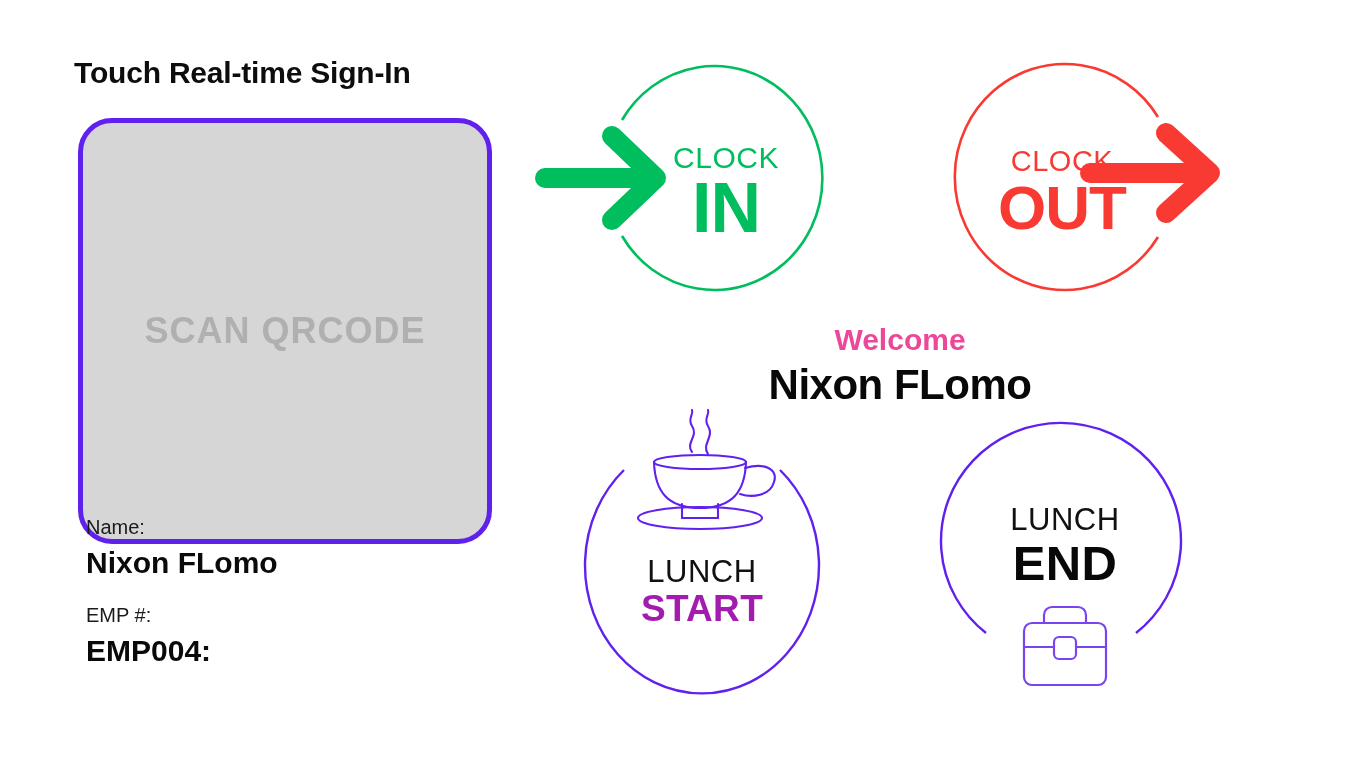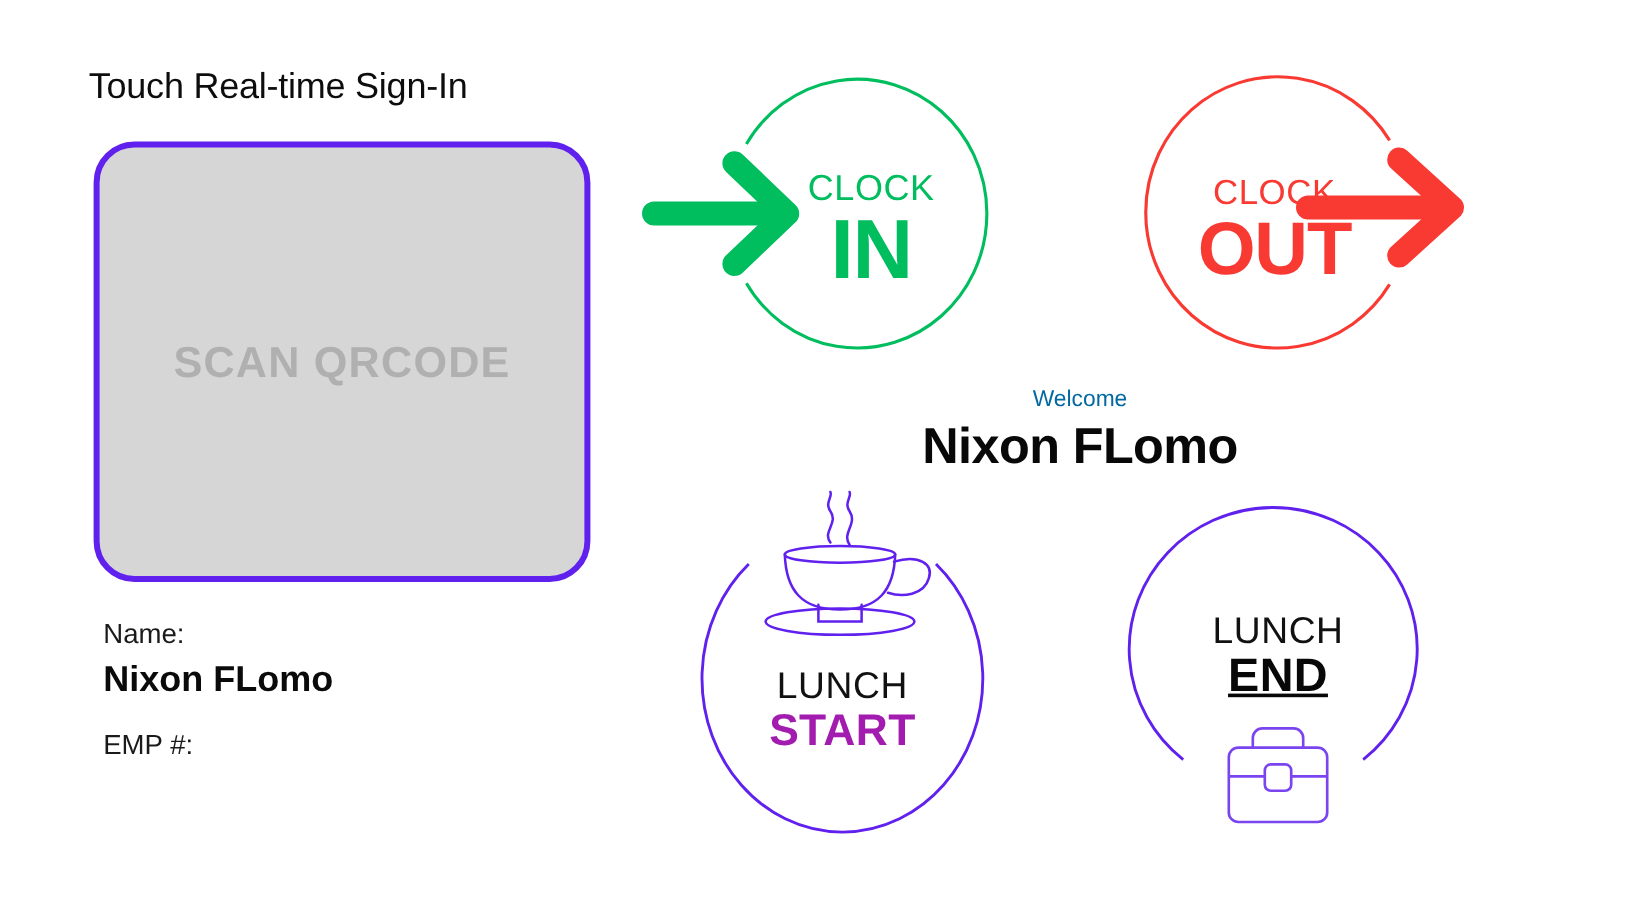--- a/index.html
+++ b/index.html
@@ -21,31 +21,31 @@
     width: 1366px;
     height: 768px;
   }
 
   
   .page-title {
     position: absolute;
     left: 74px;
     top: 56px;
     font-size: 30px;
-    font-weight: normal;
+    font-weight: bold;
     letter-spacing: -0.2px;
     color: #0d0d0d;
     white-space: nowrap;
   }
   .scan-box {
     position: absolute;
     left: 78px;
     top: 118px;
     width: 414px;
-    height: 367px;
+    height: 426px;
     background: #d6d6d6;
     border: 5px solid #6020ee;
     border-radius: 34px;
     box-sizing: border-box;
   }
   .scan-placeholder {
     position: absolute;
     left: 0;
     top: 0;
     width: 100%;
@@ -60,21 +60,21 @@
     user-select: none;
   }
 
   .info-block {
     position: absolute;
     left: 86px;
     top: 515px;
     width: 420px;
   }
   .info-label {
-    font-size: 23px;
+    font-size: 20px;
     font-weight: normal;
     color: #1a1a1a;
     line-height: 1.2;
     margin-bottom: 6px;
   }
   .info-value {
     font-size: 30px;
     font-weight: bold;
     color: #0a0a0a;
     line-height: 1.2;
@@ -140,23 +140,23 @@
 
   
   .welcome-block {
     position: absolute;
     left: 700px;
     top: 322px;
     width: 400px;
     text-align: center;
   }
   .welcome-label {
-    font-size: 19px;
-    font-weight: normal;
-    color: #0369a1;
+    font-size: 30px;
+    font-weight: bold;
+    color: #ec4899;
     line-height: 1.2;
   }
   .welcome-name {
     font-size: 42px;
     font-weight: bold;
     color: #080808;
     line-height: 1.3;
     letter-spacing: -0.5px;
   }
 
@@ -181,44 +181,44 @@
   
   #lunch-end { left: 940px; top: 425px; width: 250px; height: 270px; }
   #lunch-end .lbl-top {
     font-size: 31px;
     font-weight: normal;
     color: #111111;
     line-height: 1.1;
     letter-spacing: 0.5px;
   }
   #lunch-end .lbl-main {
-    font-size: 39px;
+    font-size: 49px;
     font-weight: bold;
     color: #080808;
     line-height: 1.1;
     letter-spacing: 0.3px;
-    text-decoration: underline;
   }
   #lunch-end .action-labels { justify-content: center; padding-bottom: 58px; box-sizing: border-box; }
 </style>
 </head>
 <body>
 
 <div class="stage">
 
   <div class="page-title">Touch Real-time Sign-In</div>
 
   <div class="scan-box">
     <div class="scan-placeholder">SCAN QRCODE</div>
   </div>
 
   <div class="info-block">
     <div class="info-label">Name:</div>
     <div class="info-value">Nixon FLomo</div>
     <div class="info-label">EMP #:</div>
+    <div class="info-value last">EMP004:</div>
   </div>
 
   <div class="action" id="clock-in">
     <svg width="300" height="240" viewBox="0 0 300 240">
 
       <path d="M 82 62
                A 108 112 0 1 1 82 178" fill="none" stroke="#00bd5e" stroke-width="2.6"></path>
 
       <g>
         <line x1="5" y1="120" x2="108" y2="120" stroke="#00bd5e" stroke-width="20" stroke-linecap="round"></line>

